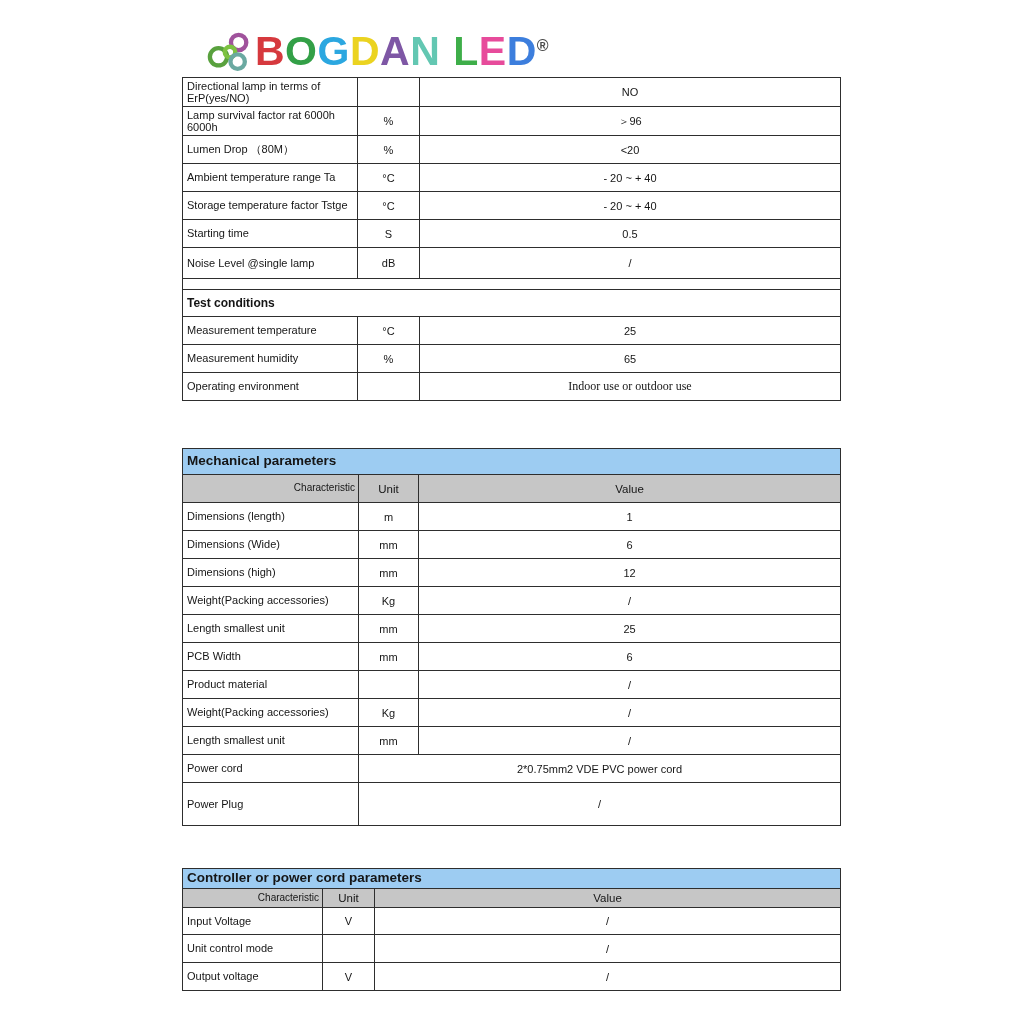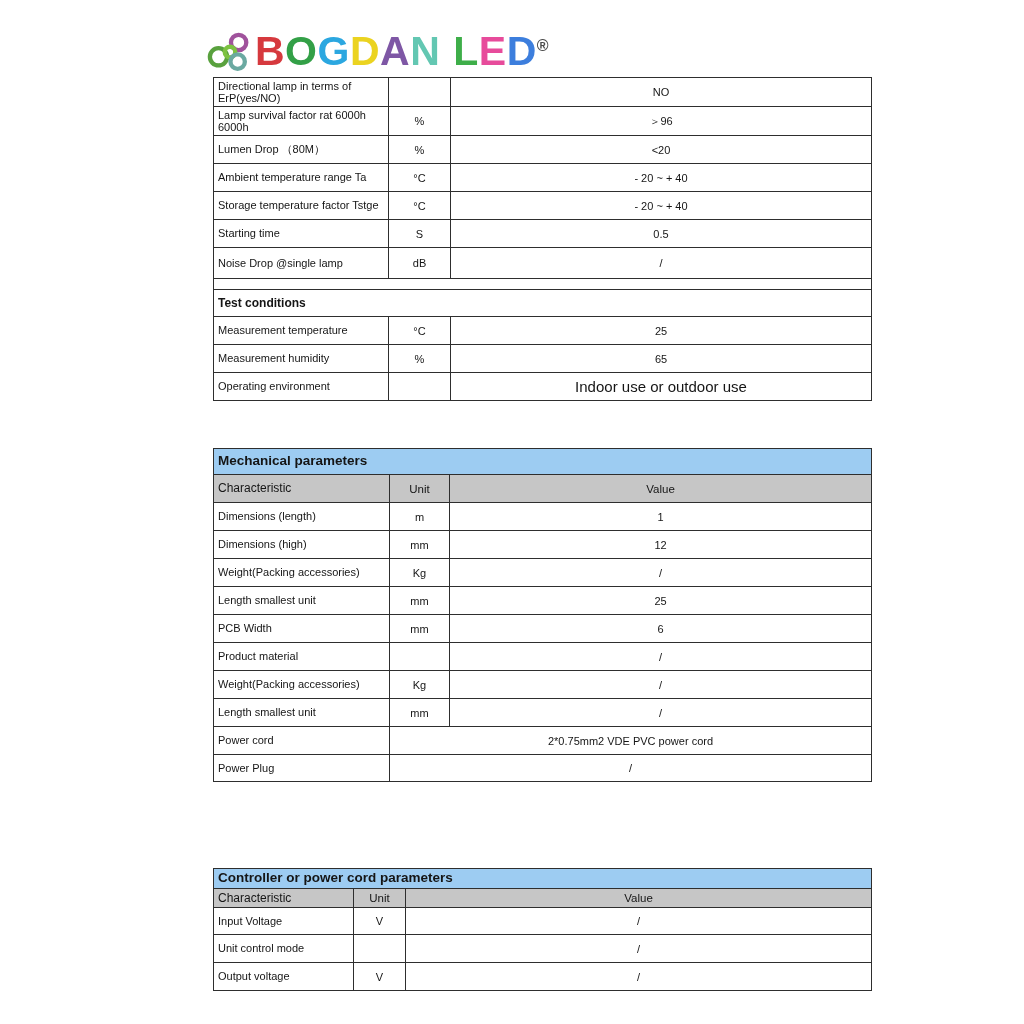--- a/index.html
+++ b/index.html
@@ -8,33 +8,33 @@
     font-family:"Liberation Sans", sans-serif; color:#1c1c1c; overflow:hidden;margin-left:8px;
   }
   
   .logo { position:absolute; left:197px; top:24px; display:flex; align-items:flex-start; }
   .logo svg { display:block; margin-top:6px; }
   .brand { font-weight:700; font-size:41px; line-height:44px; letter-spacing:0.5px; white-space:nowrap; }
   .brand span { display:inline-block; }
   .brand .word-gap { margin-left:13px; }
   .regmark { font-size:16px; font-weight:700; vertical-align:14px; color:#4a4a4a; }
   
-  table { position:absolute; left:205px; border-collapse:collapse; table-layout:fixed; width:658px; }
+  table { position:absolute; left:174px; border-collapse:collapse; table-layout:fixed; width:658px; }
   td {
     border:1px solid #2e2e2e; font-size:11px; padding:0; vertical-align:middle;
     overflow:hidden; color:#151515;
   }
   td.char { text-align:left; padding:1px 3px 1px 4px; line-height:12.5px; }
   td.ctr  { text-align:center; }
   td.sect { font-weight:700; font-size:12px; padding-left:4px; }
   tr.blue td { background:#9dccf2; font-weight:700; font-size:13.5px; padding-left:4px; line-height:1.1; }
   tr.gray td { background:#c6c6c6; }
-  tr.gray td.hdr-c { font-size:12px; }
+  tr.gray td.hdr-c { font-size:10px;text-align:right; }
   tr.gray td.hdr-u, tr.gray td.hdr-v { font-size:11.5px; }
-  td.small { font-size:15px; }
+  td.small { font-size:12px;font-family:Liberation Serif, serif; }
   #tableA { top:77px; }
   #tableB { top:448px;padding-left:16px; }
   #tableC { top:868px; }
 </style>
 </head>
 <body>
 
 <div class="page">
 
   <div class="logo">
@@ -80,21 +80,21 @@
       <td class="char">Storage temperature factor Tstge</td>
       <td class="ctr">°C</td>
       <td class="ctr">- 20 ~ + 40</td>
     </tr>
     <tr style="height:28px">
       <td class="char">Starting time</td>
       <td class="ctr">S</td>
       <td class="ctr">0.5</td>
     </tr>
     <tr style="height:31px">
-      <td class="char">Noise Drop @single lamp</td>
+      <td class="char">Noise Level @single lamp</td>
       <td class="ctr">dB</td>
       <td class="ctr">/</td>
     </tr>
     <tr style="height:11px">
       <td colspan="3"></td>
     </tr>
     <tr style="height:27px">
       <td colspan="3" class="sect">Test conditions</td>
     </tr>
     <tr style="height:28px">
@@ -129,20 +129,25 @@
       <td class="char hdr-c">Characteristic</td>
       <td class="ctr hdr-u">Unit</td>
       <td class="ctr hdr-v">Value</td>
     </tr>
     <tr style="height:28px">
       <td class="char">Dimensions (length)</td>
       <td class="ctr">m</td>
       <td class="ctr">1</td>
     </tr>
     <tr style="height:28px">
+      <td class="char">Dimensions (Wide)</td>
+      <td class="ctr">mm</td>
+      <td class="ctr">6</td>
+    </tr>
+    <tr style="height:28px">
       <td class="char">Dimensions (high)</td>
       <td class="ctr">mm</td>
       <td class="ctr">12</td>
     </tr>
     <tr style="height:28px">
       <td class="char">Weight(Packing accessories)</td>
       <td class="ctr">Kg</td>
       <td class="ctr">/</td>
     </tr>
     <tr style="height:28px">
@@ -167,21 +172,21 @@
     </tr>
     <tr style="height:28px">
       <td class="char">Length smallest unit</td>
       <td class="ctr">mm</td>
       <td class="ctr">/</td>
     </tr>
     <tr style="height:28px">
       <td class="char">Power cord</td>
       <td colspan="2" class="ctr">2*0.75mm2 VDE PVC power cord</td>
     </tr>
-    <tr style="height:27px">
+    <tr style="height:43px">
       <td class="char">Power Plug</td>
       <td colspan="2" class="ctr">/</td>
     </tr>
   </tbody>
     </table>
 
   <table id="tableC">
     <colgroup>
         <col style="width:140px">
         <col style="width:52px">

